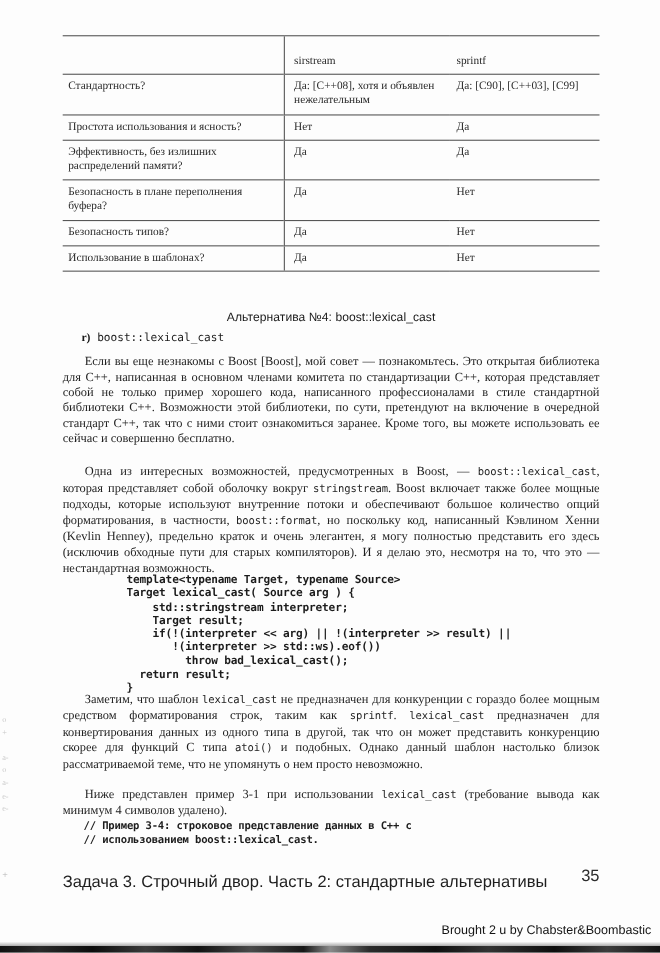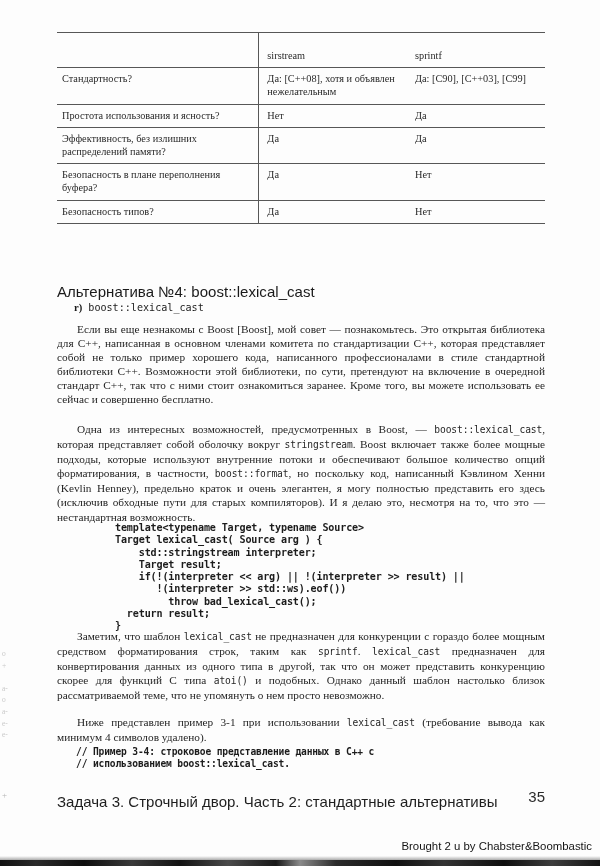--- a/index.html
+++ b/index.html
@@ -84,23 +84,24 @@
     font-family: "DejaVu Sans Mono", monospace;
     font-size: 9.6px;
     letter-spacing: -0.1px;
   }
 
   .alt-head {
     position: absolute;
     left: 57px;
     width: 488px;
     font-family: "Liberation Sans", sans-serif;
-    font-size: 15px;
+    font-size: 11px;
     color: #1a1a1a;
     letter-spacing: 0.05px;
+    text-align: center;
   }
   .sub-head {
     position: absolute;
     left: 74px;
     width: 460px;
     font-family: "DejaVu Sans Mono", monospace;
     font-size: 10.1px;
     color: #1a1a1a;
   }
   .sub-head .lbl { font-weight: bold; font-family: "Liberation Serif", serif; font-size: 10.6px;}
@@ -200,20 +201,25 @@
           <td class="c1">Да</td>
           <td class="c2">Нет</td>
         </tr>
 
         <tr>
           <td class="c0">Безопасность типов?</td>
           <td class="c1">Да</td>
           <td class="c2">Нет</td>
         </tr>
 
+        <tr>
+          <td class="c0">Использование в шаблонах?</td>
+          <td class="c1">Да</td>
+          <td class="c2">Нет</td>
+        </tr>
       </tbody>
     </table>
   </div>
 
 
   <div class="alt-head" style="top:283px;">Альтернатива №4: boost::lexical_cast</div>
 
   <div class="sub-head" style="top:302px;"><span class="lbl">r)</span> <span>boost::lexical_cast</span></div>
 
   <div class="para" style="top:322px;">Если вы еще незнакомы с Boost [Boost], мой совет — познакомьтесь. Это открытая библиотека для C++, написанная в основном членами комитета по стандартизации C++, которая представляет собой не только пример хорошего кода, написанного профессионалами в стиле стандартной библиотеки C++. Возможности этой библиотеки, по сути, претендуют на включение в очередной стандарт C++, так что с ними стоит ознакомиться заранее. Кроме того, вы можете использовать ее сейчас и совершенно бесплатно.</div>

